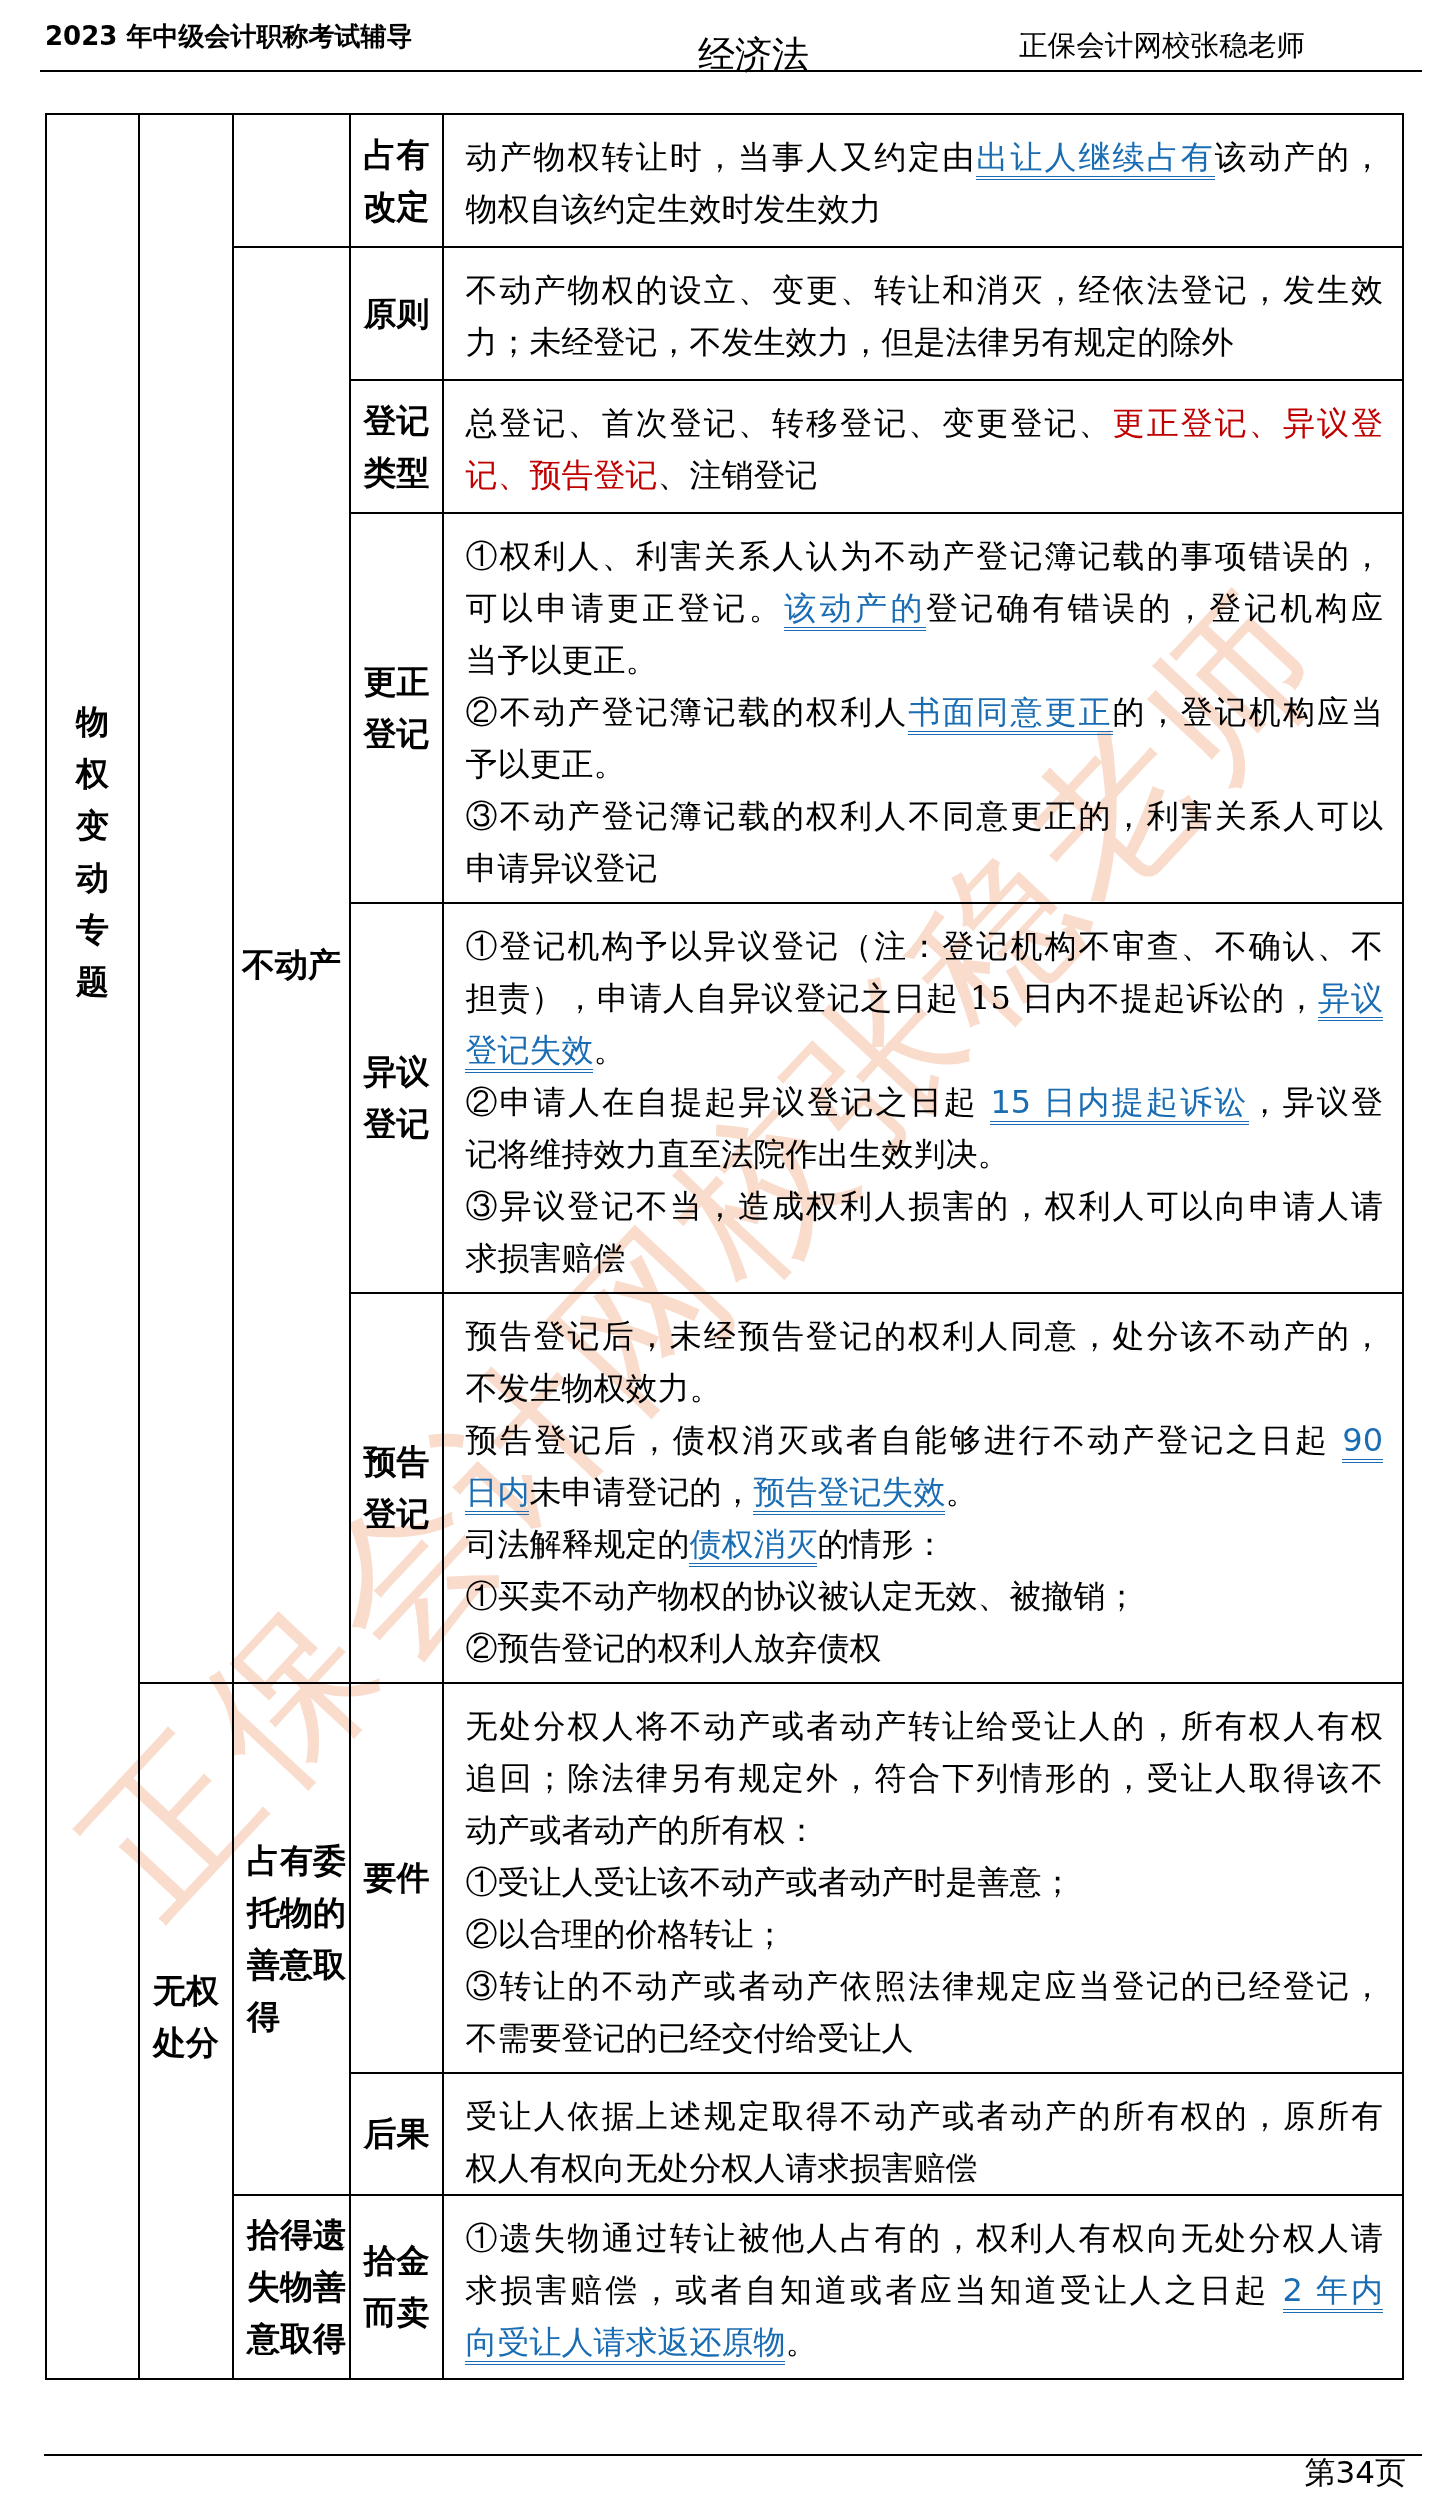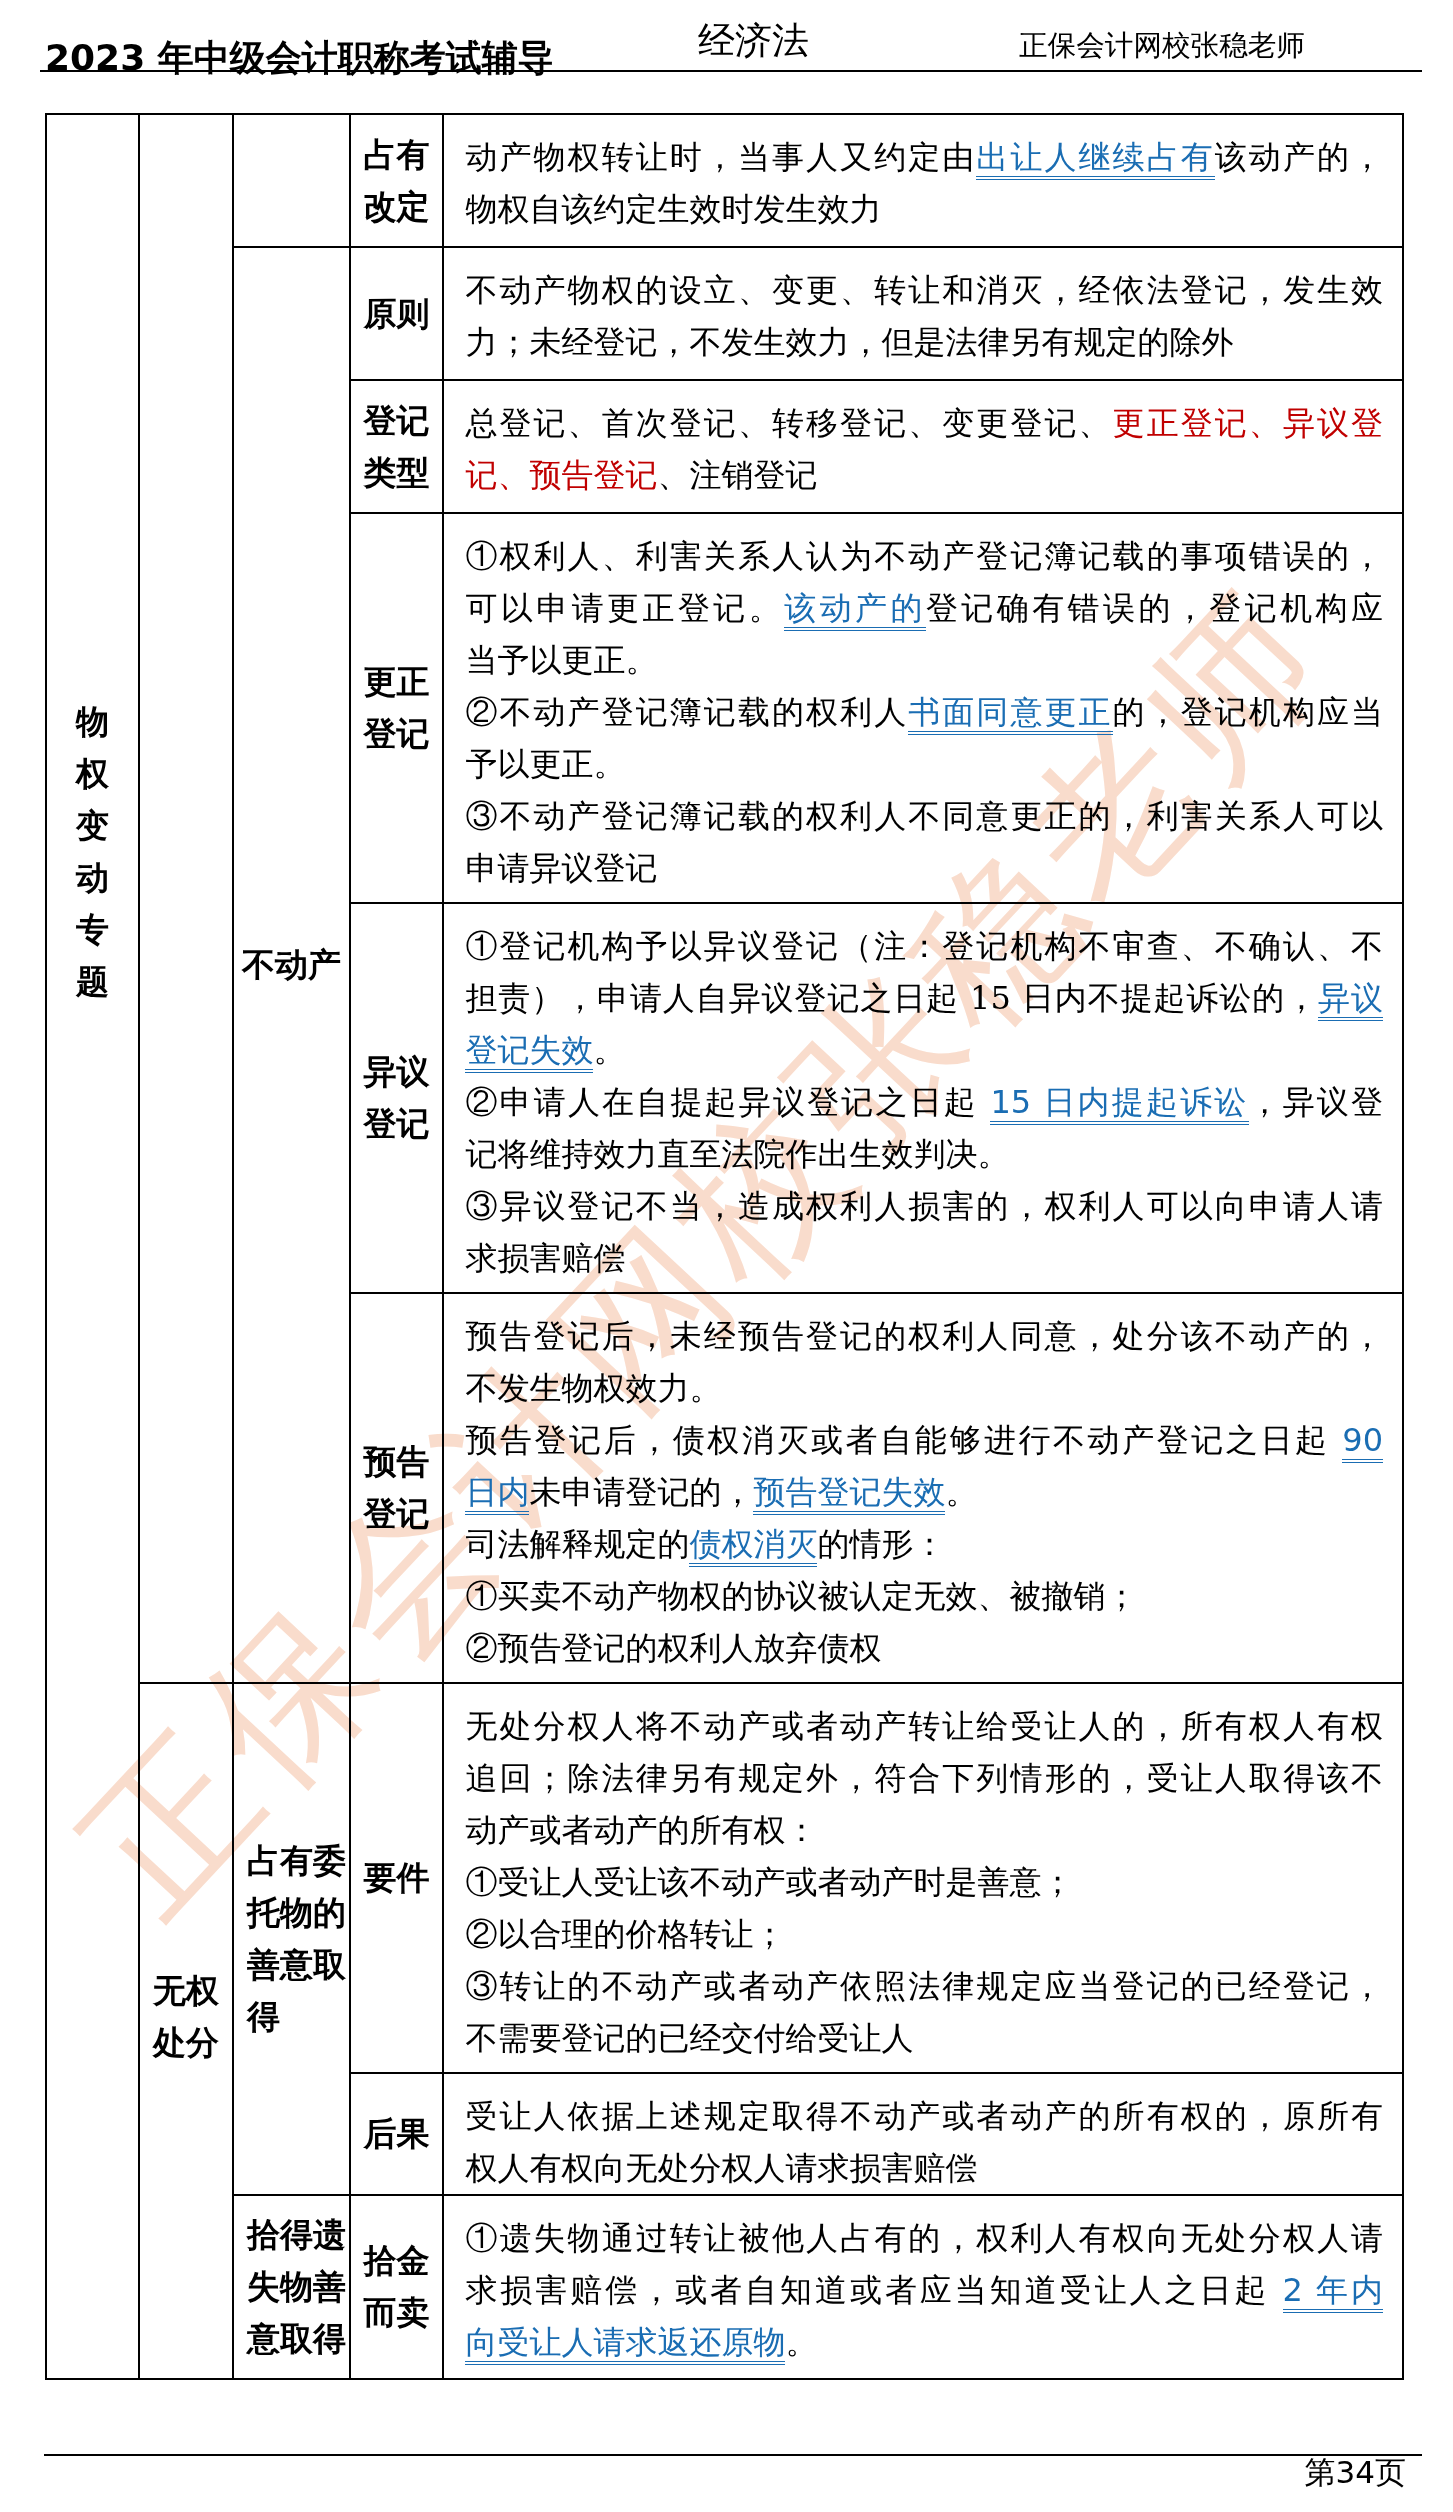--- a/index.html
+++ b/index.html
@@ -4,22 +4,22 @@
   <style>
     :root { --blue:#1a6db3; --red:#c00000; --wm:#f9dccc; }
     html, body { margin:0; padding:0; background:#fff; }
     .page {
       position:relative; width:1454px; height:2512px; overflow:hidden; background:#fff;
       font-family:"DejaVu Serif","Liberation Serif",serif; color:#000;
     }
     .sans { font-family:"DejaVu Sans","Liberation Sans",sans-serif; }
 
     
-    .hdr-left { position:absolute; left:45px; top:39px; font-size:36px; line-height:37px; font-weight:bold; white-space:nowrap; }
-    .hdr-subject { position:absolute; left:698px; top:20px; font-size:37px; line-height:41px; white-space:nowrap; }
+    .hdr-left { position:absolute; left:45px; top:18px; font-size:26px; line-height:37px; font-weight:bold; white-space:nowrap; }
+    .hdr-subject { position:absolute; left:698px; top:34px; font-size:37px; line-height:41px; white-space:nowrap; }
     .hdr-teacher { position:absolute; left:1019px; top:29px; font-size:28.6px; line-height:32px; white-space:nowrap; }
     .hdr-rule { position:absolute; left:40px; top:70px; width:1382px; height:2.4px; background:#000; }
 
     
     .wm { position:absolute; left:704px; top:1252px; width:0; height:0; z-index:0; }
     .wm span {
       position:absolute; left:0; top:0; white-space:nowrap;
       transform:translate(-50%,-50%) rotate(-47deg);
       font-size:163px; line-height:1; letter-spacing:9.5px; color:var(--wm);
       font-family:"DejaVu Serif","Liberation Serif",serif;

